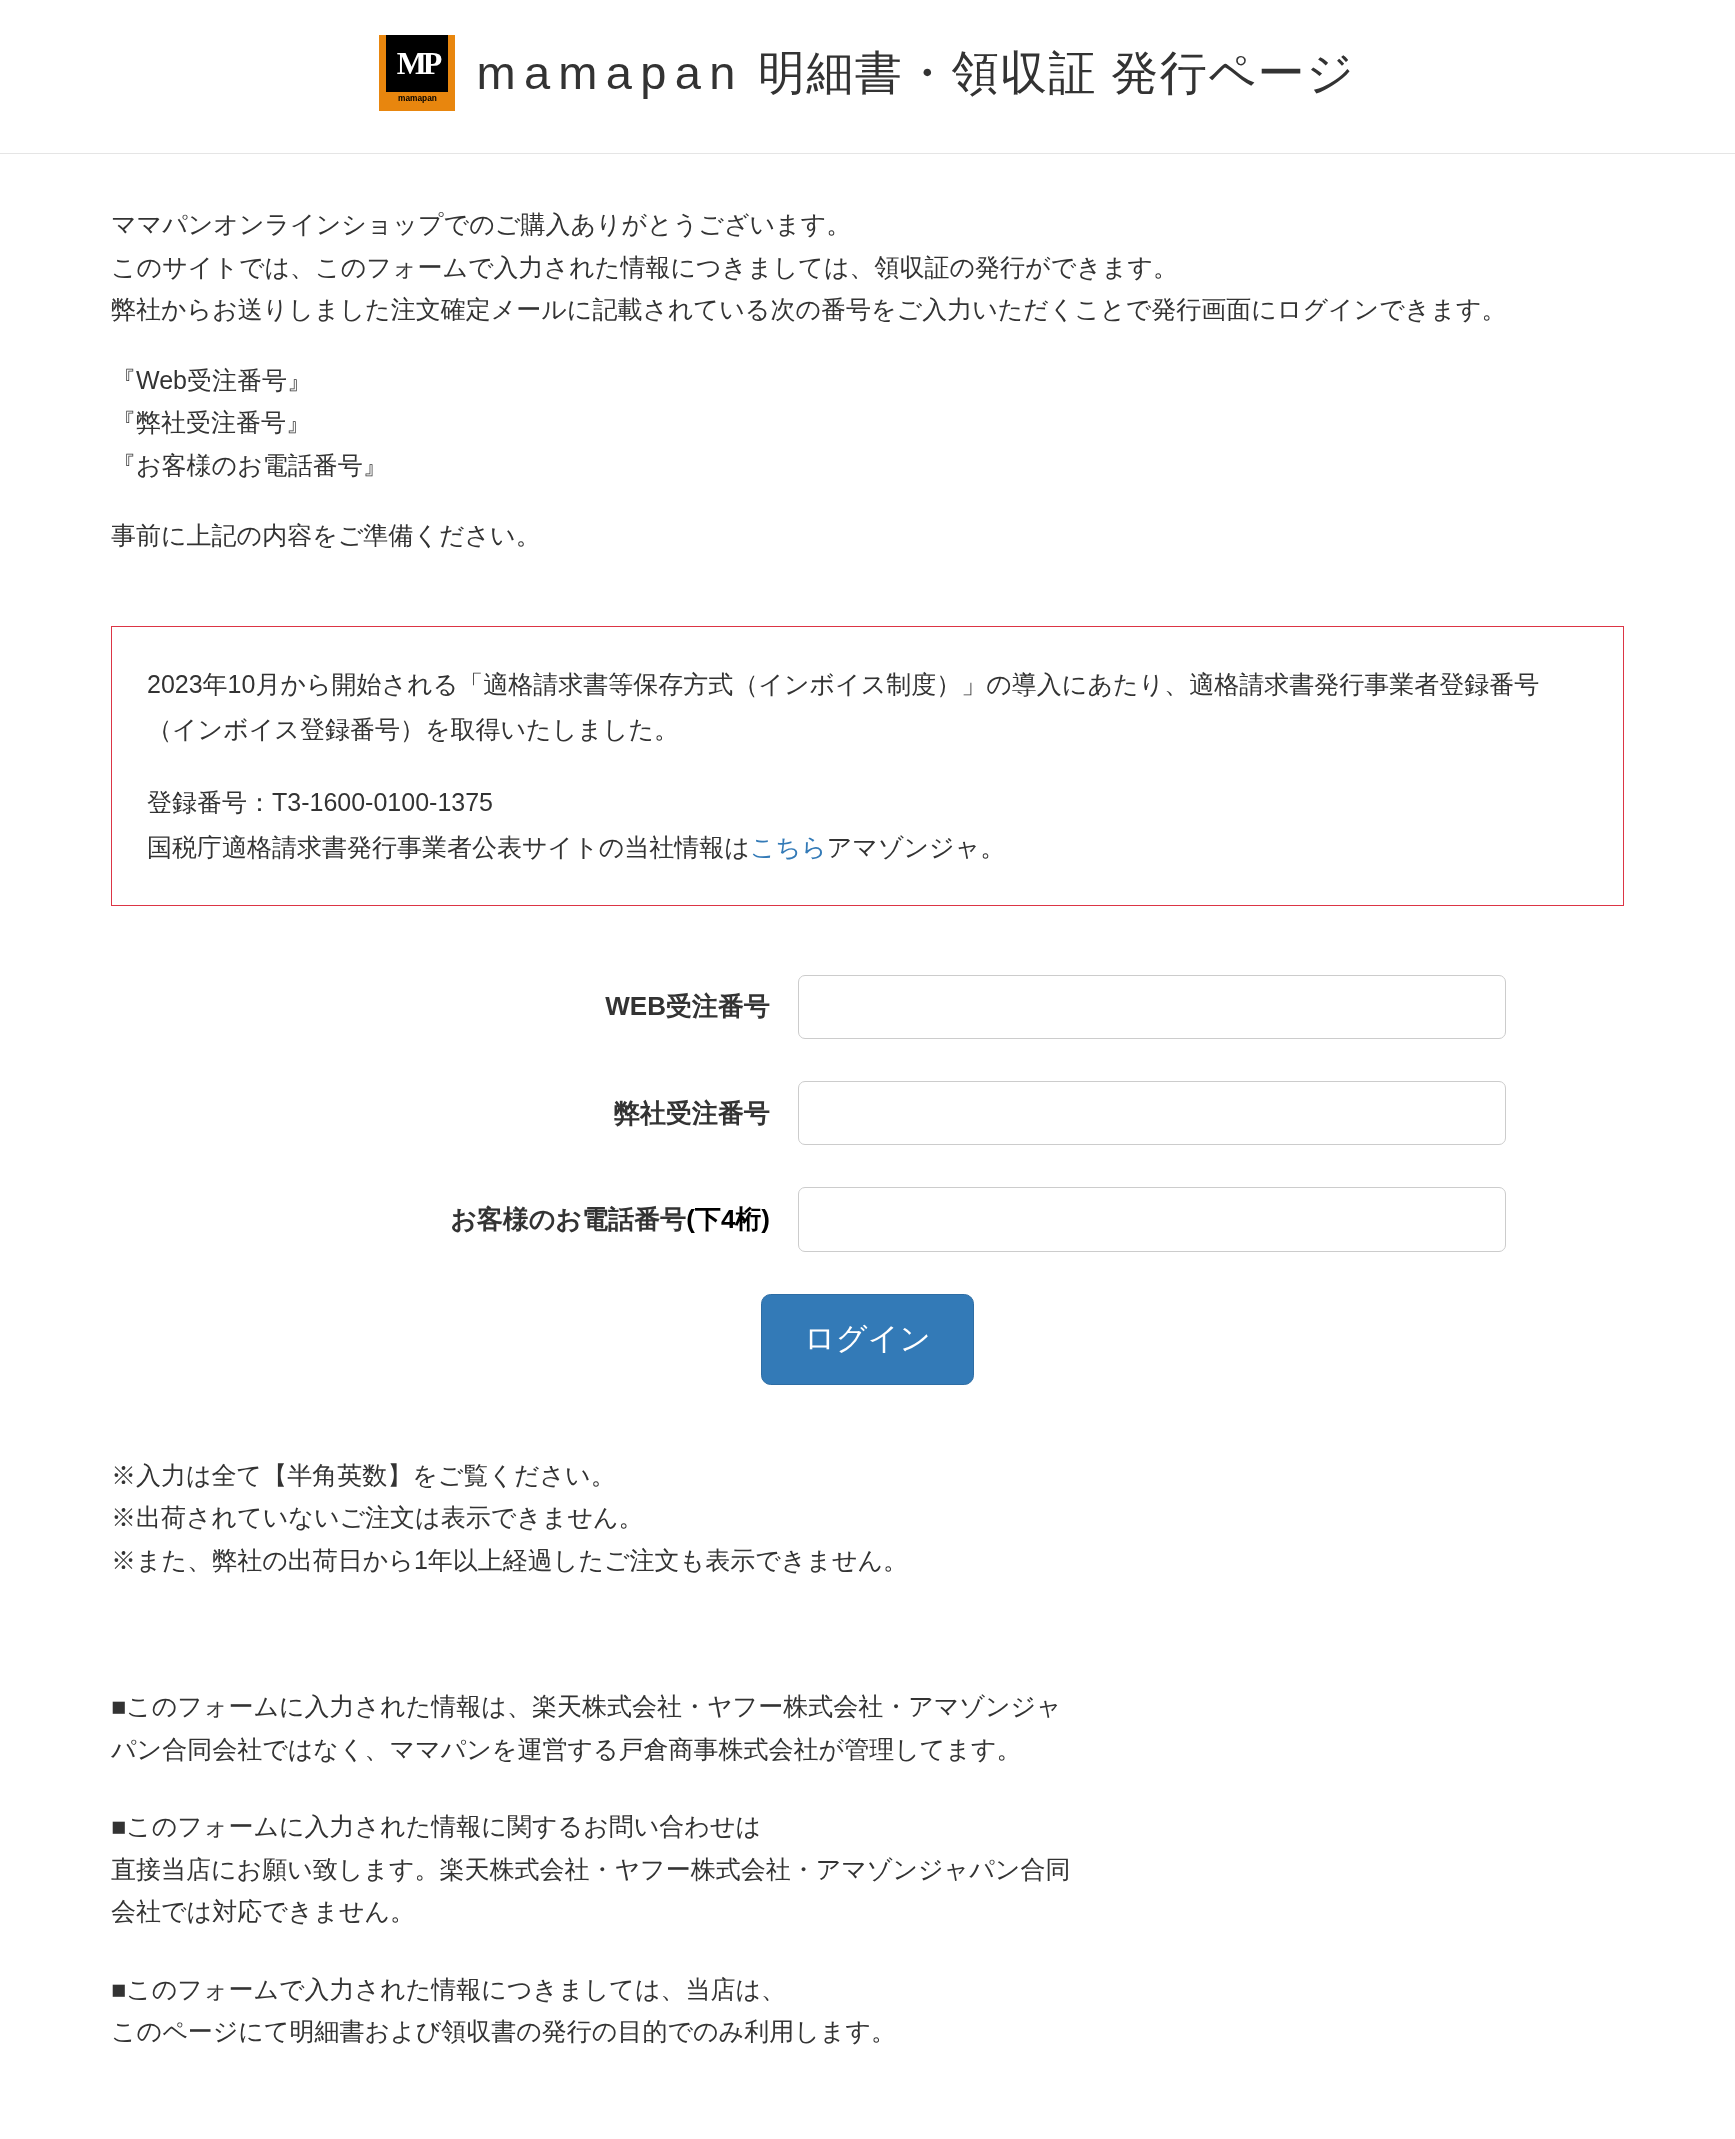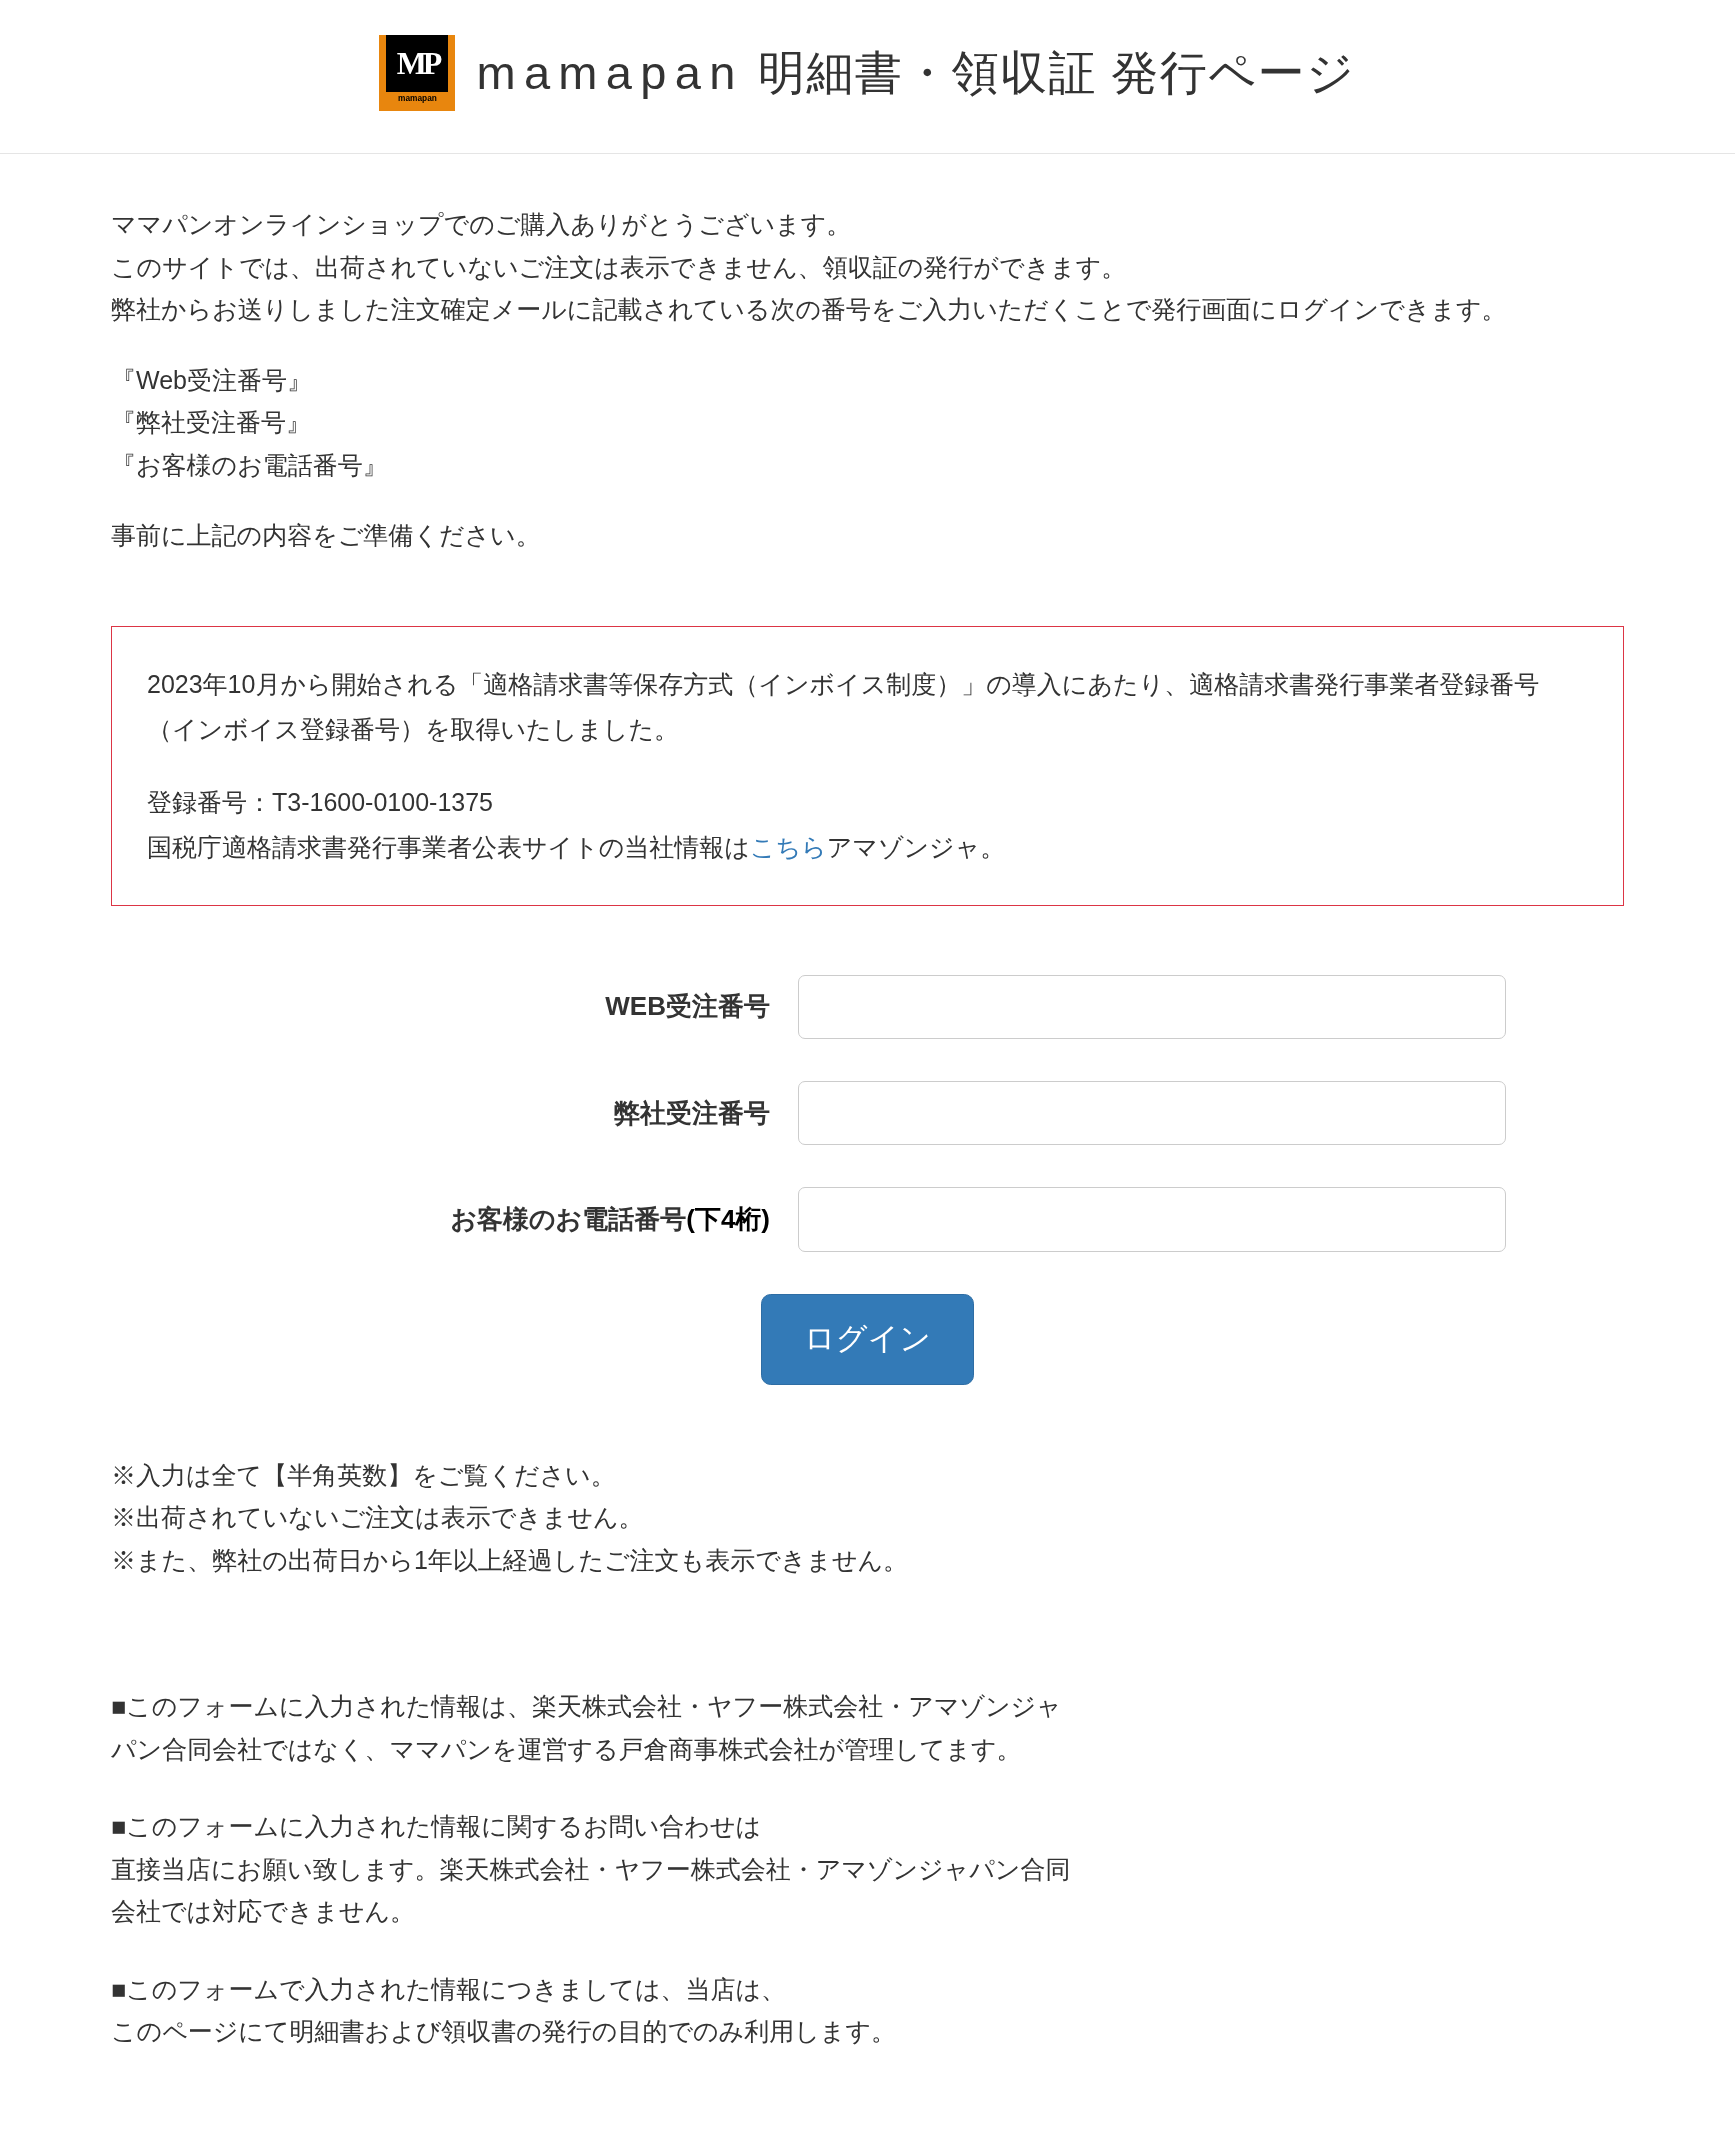--- a/index.html
+++ b/index.html
@@ -153,21 +153,21 @@
   </div>
   <div class="header-title">
     <span class="brand">mamapan</span><span> 明細書・領収証 発行ページ</span>
   </div>
 </div>
 
 <div class="container">
 
   <div class="intro-text">
     <p>ママパンオンラインショップでのご購入ありがとうございます。</p>
-    <p>このサイトでは、出荷されていないご注文は表示できません、領収証の発行ができます。</p>
+    <p>このサイトでは、このフォームで入力された情報につきましては、領収証の発行ができます。</p>
     <p>弊社からお送りしました注文確定メールに記載されている次の番号をご入力いただくことで発行画面にログインできます。</p>
     <div class="intro-spacer"></div>
     <p>『Web受注番号』</p>
     <p>『弊社受注番号』</p>
     <p>『お客様のお電話番号』</p>
     <div class="intro-spacer"></div>
     <p>事前に上記の内容をご準備ください。</p>
   </div>
 
   <div class="notice-box">

